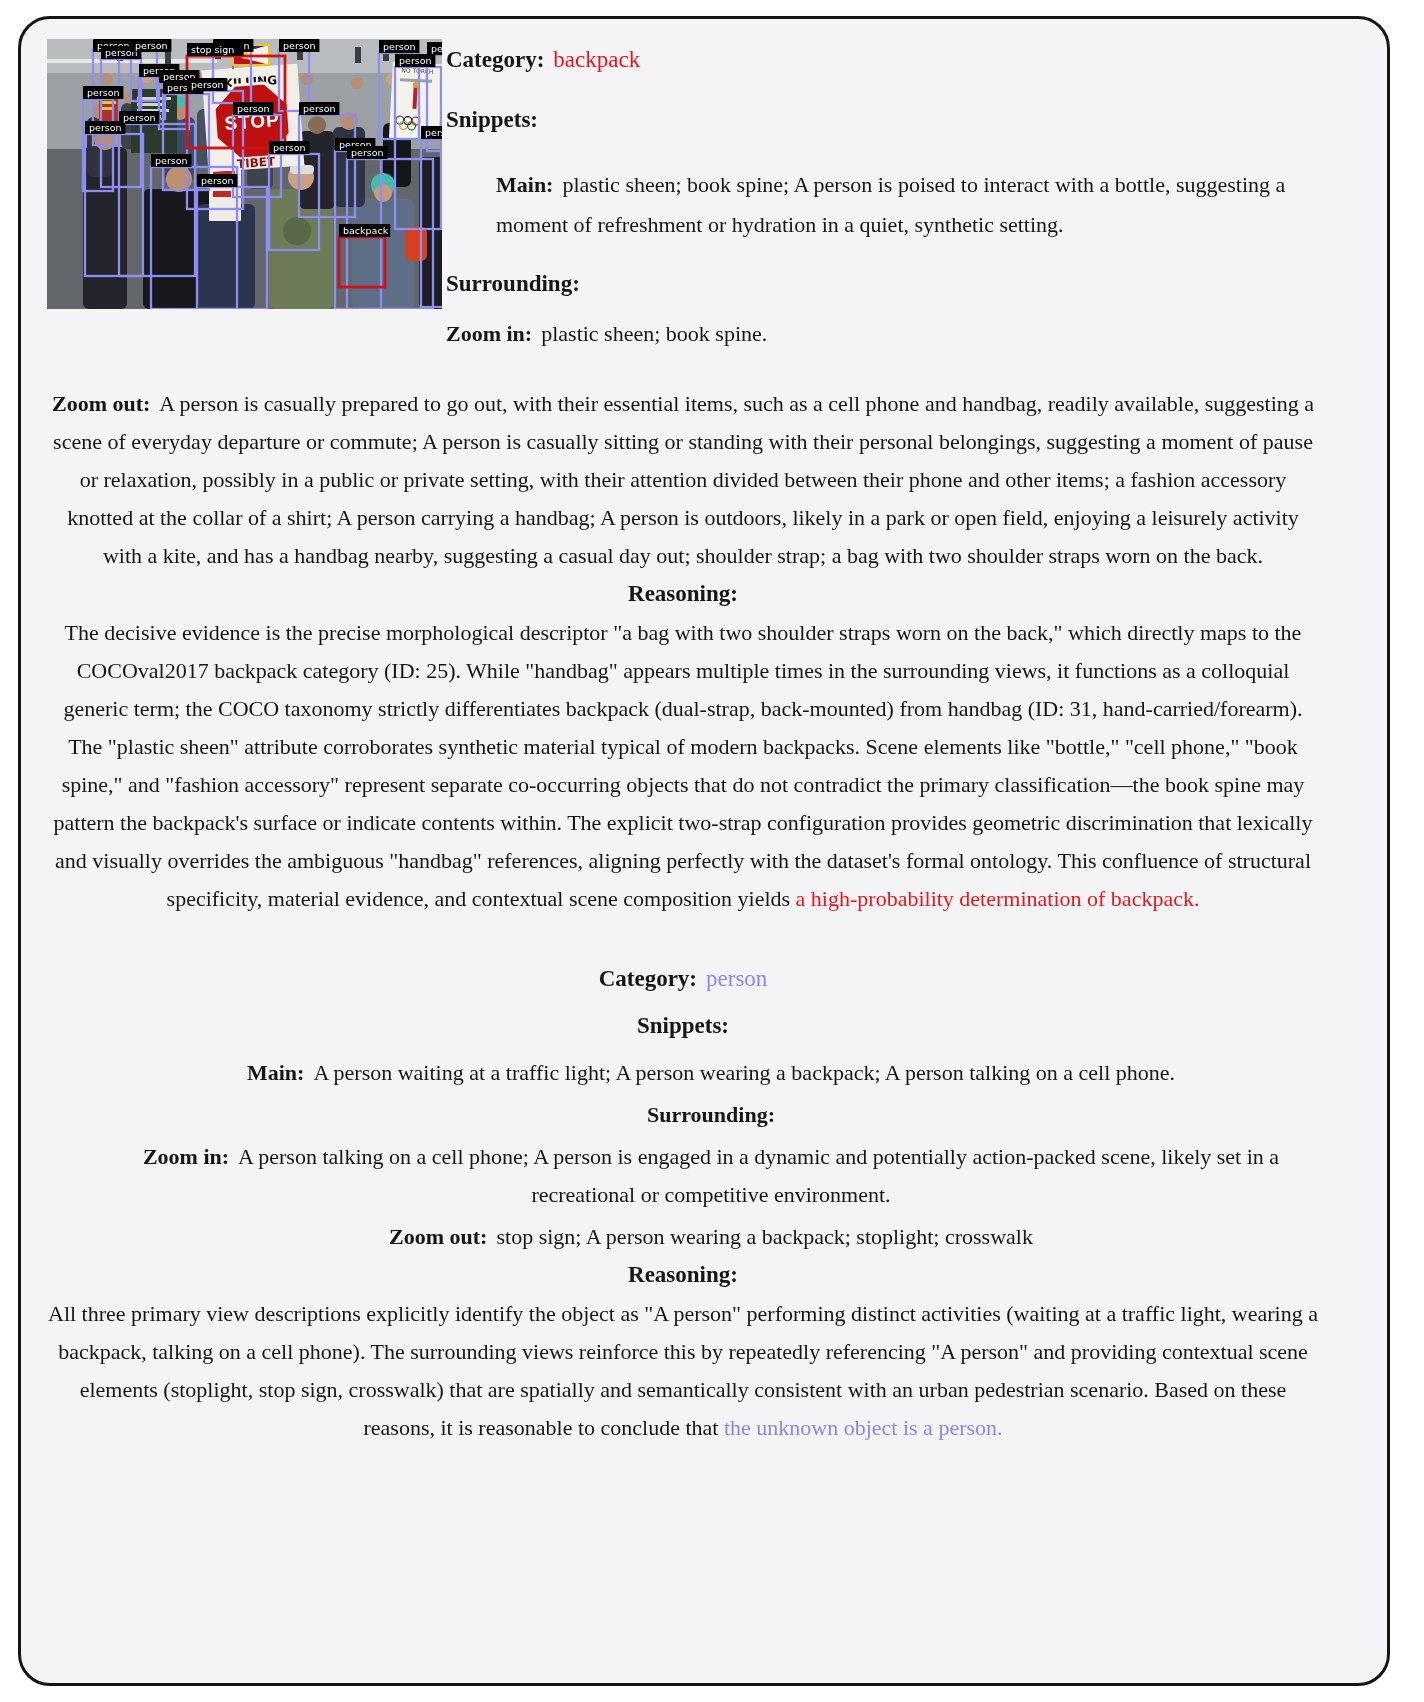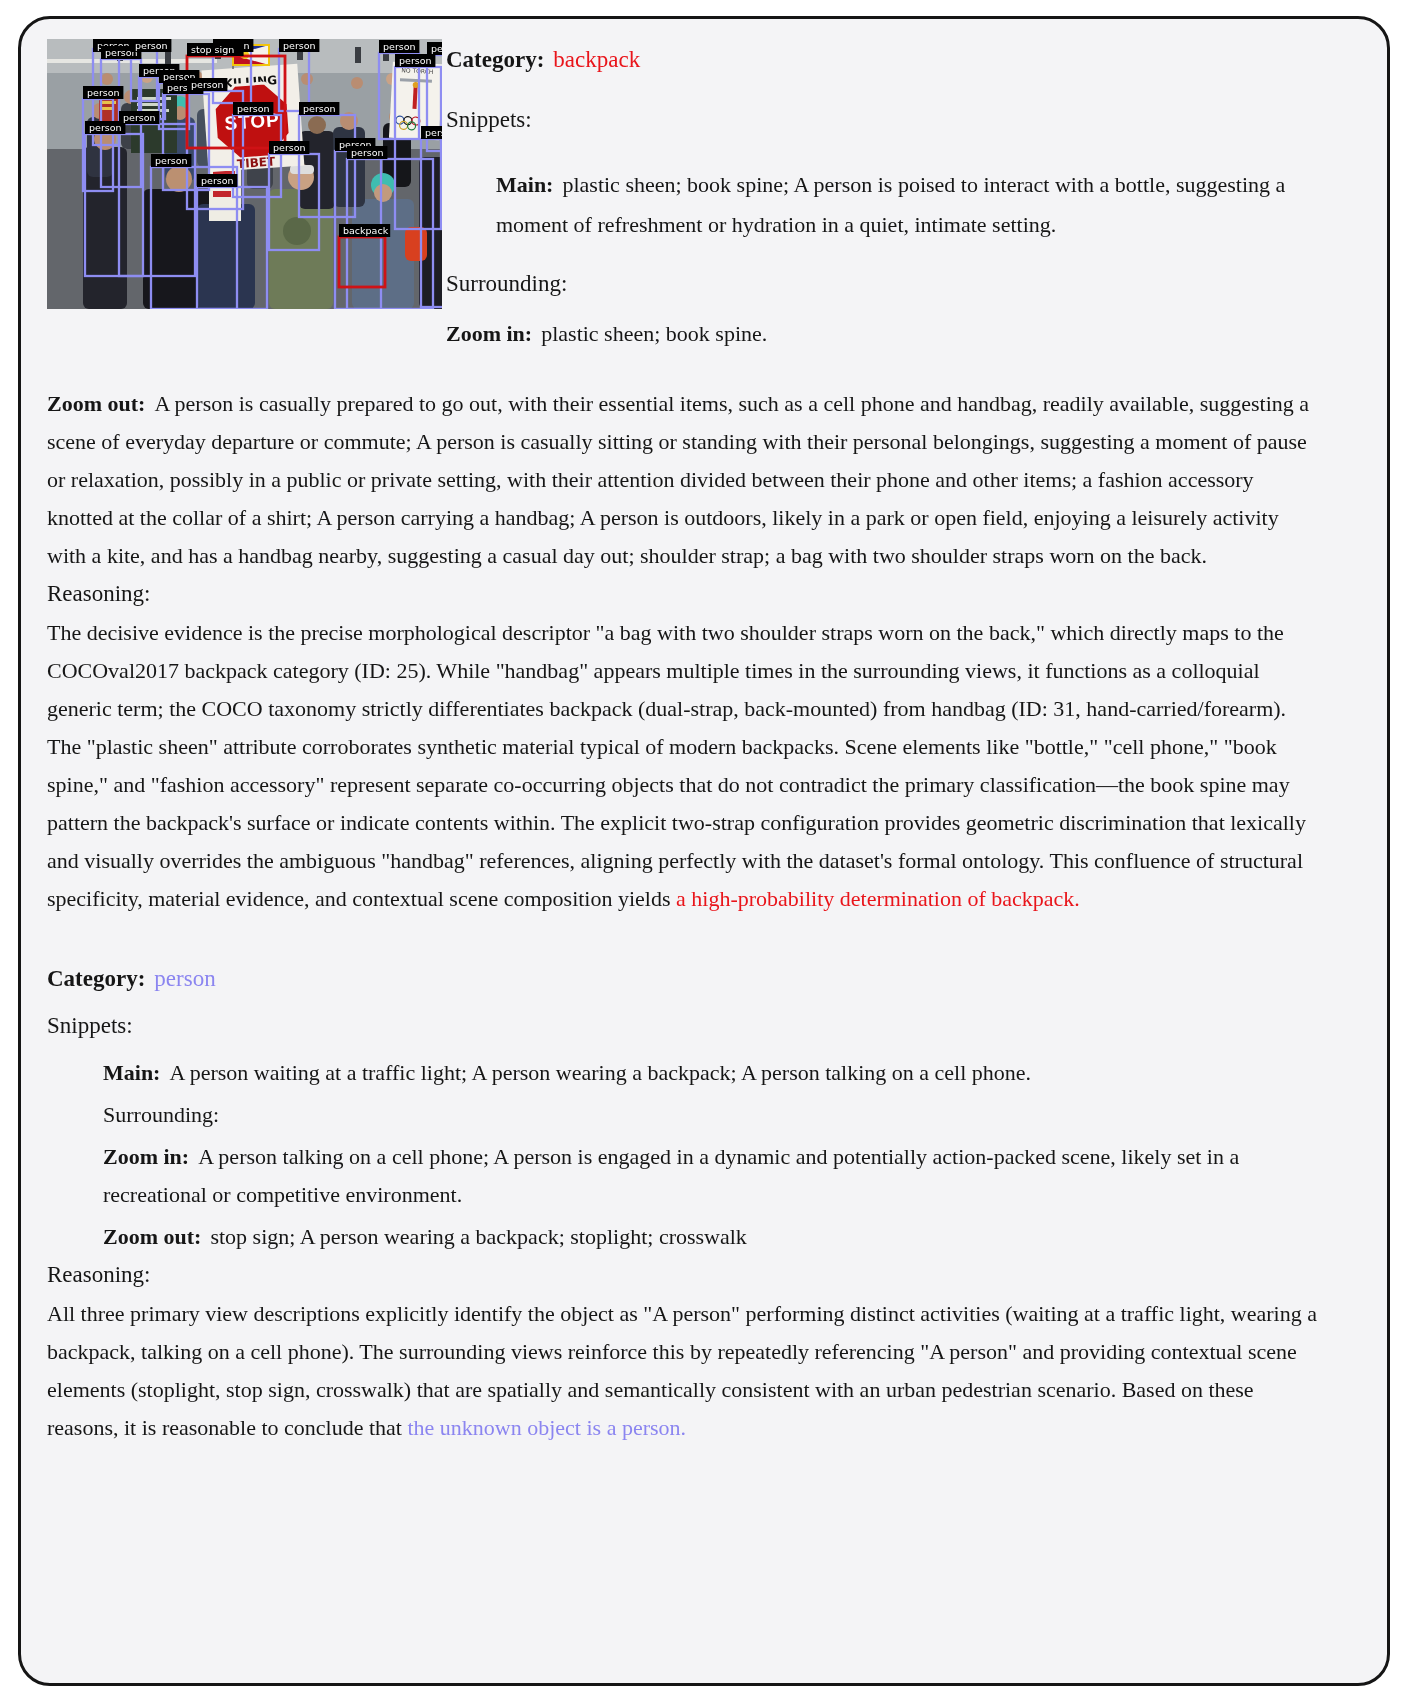--- a/index.html
+++ b/index.html
@@ -11,32 +11,32 @@
     position:absolute;left:18px;top:16px;width:1372px;height:1670px;
     background:#f4f4f6;border:3px solid #151515;border-radius:32px;
     box-sizing:border-box;padding:20px 24px 20px 26px;overflow:hidden;
   }
   .top-row{display:flex;align-items:flex-start;}
   .figure-wrap{width:395px;height:270px;flex:none;overflow:hidden;}
   .figure-wrap svg{display:block;}
   .right-col{flex:1;padding-left:4px;padding-right:52px;}
   p{margin:0;}
   .txt{font-size:22px;line-height:38px;}
-  .bold{font-weight:normal;}
+  .bold{font-weight:bold;}
   .lbl{font-weight:bold;margin-right:9px;}
   .red{color:var(--red,#e9151b);}
   .purple{color:var(--purple,#8b85f0);}
   
   .rc-cat{margin-top:2px;font-size:23px;}
   .rc-snippets{margin-top:22px;font-size:23px;}
   .rc-main{margin:26px 0 0 50px;line-height:40px;}
   .rc-surr{margin-top:20px;font-size:23px;}
   .rc-zoomin{margin-top:12px;}
   
-  .fw{padding-right:44px;}
+  .fw{padding-right:44px;text-align:center;}
   .p-zoomout{margin-top:32px;}
   .p-h{font-size:23px;}
   .p-body{margin-top:1px;}
   .p-cat2{margin-top:42px;font-size:23px;}
   .p-snip2{margin-top:9px;font-size:23px;}
   .ind{margin-left:56px;margin-top:9px;}
   .ind p + p{margin-top:4px;}
 </style>
 </head>
 <body>
@@ -260,21 +260,21 @@
           </g>
           <g>
             <rect x="292" y="185" width="51.2" height="13" fill="#000000"></rect>
             <text x="296" y="195" font-family="&quot;DejaVu Sans&quot;, sans-serif" font-size="9.5" fill="#ffffff">backpack</text>
           </g>
         </svg>
       </div>
     <div class="right-col">
       <p class="txt rc-cat"><b class="lbl">Category:</b><span class="red">backpack</span></p>
       <p class="txt bold rc-snippets">Snippets:</p>
-      <p class="txt rc-main"><b class="lbl">Main:</b><span>plastic sheen; book spine; A person is poised to interact with a bottle, suggesting a moment of refreshment or hydration in a quiet, intimate setting.</span></p>
+      <p class="txt rc-main"><b class="lbl">Main:</b><span>plastic sheen; book spine; A person is poised to interact with a bottle, suggesting a moment of refreshment or hydration in a quiet, synthetic setting.</span></p>
       <p class="txt bold rc-surr">Surrounding:</p>
       <p class="txt rc-zoomin"><b class="lbl">Zoom in:</b><span>plastic sheen; book spine.</span></p>
     </div>
   </div>
 
   <p class="txt fw p-zoomout"><b class="lbl">Zoom out:</b><span>A person is casually prepared to go out, with their essential items, such as a cell phone and handbag, readily available, suggesting a scene of everyday departure or commute; A person is casually sitting or standing with their personal belongings, suggesting a moment of pause or relaxation, possibly in a public or private setting, with their attention divided between their phone and other items; a fashion accessory knotted at the collar of a shirt; A person carrying a handbag; A person is outdoors, likely in a park or open field, enjoying a leisurely activity with a kite, and has a handbag nearby, suggesting a casual day out; shoulder strap; a bag with two shoulder straps worn on the back.</span></p>
 
   <p class="txt bold fw p-h">Reasoning:</p>
   <p class="txt fw p-body"><span>The decisive evidence is the precise morphological descriptor "a bag with two shoulder straps worn on the back," which directly maps to the COCOval2017 backpack category (ID: 25). While "handbag" appears multiple times in the surrounding views, it functions as a colloquial generic term; the COCO taxonomy strictly differentiates backpack (dual-strap, back-mounted) from handbag (ID: 31, hand-carried/forearm). The "plastic sheen" attribute corroborates synthetic material typical of modern backpacks. Scene elements like "bottle," "cell phone," "book spine," and "fashion accessory" represent separate co-occurring objects that do not contradict the primary classification—the book spine may pattern the backpack's surface or indicate contents within. The explicit two-strap configuration provides geometric discrimination that lexically and visually overrides the ambiguous "handbag" references, aligning perfectly with the dataset's formal ontology. This confluence of structural specificity, material evidence, and contextual scene composition yields </span><span class="red">a high-probability determination of backpack.</span></p>
 

